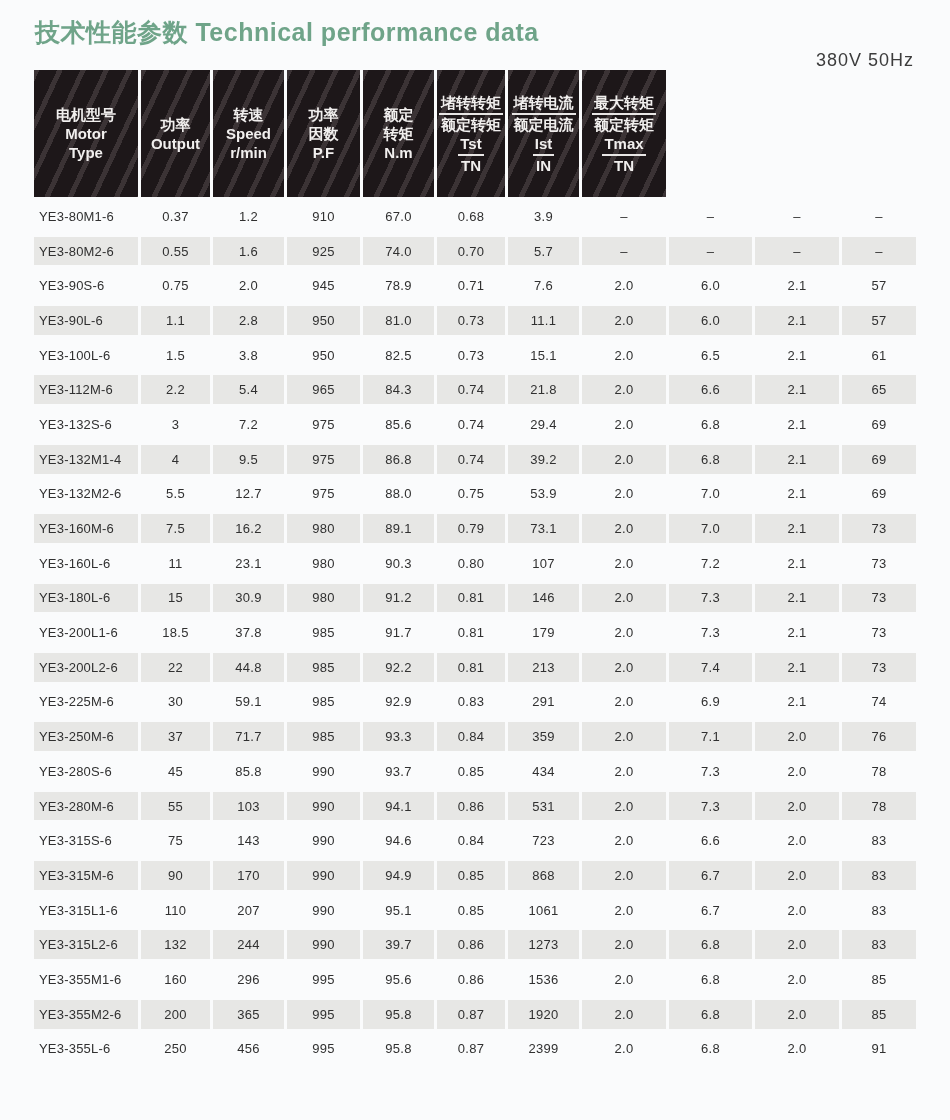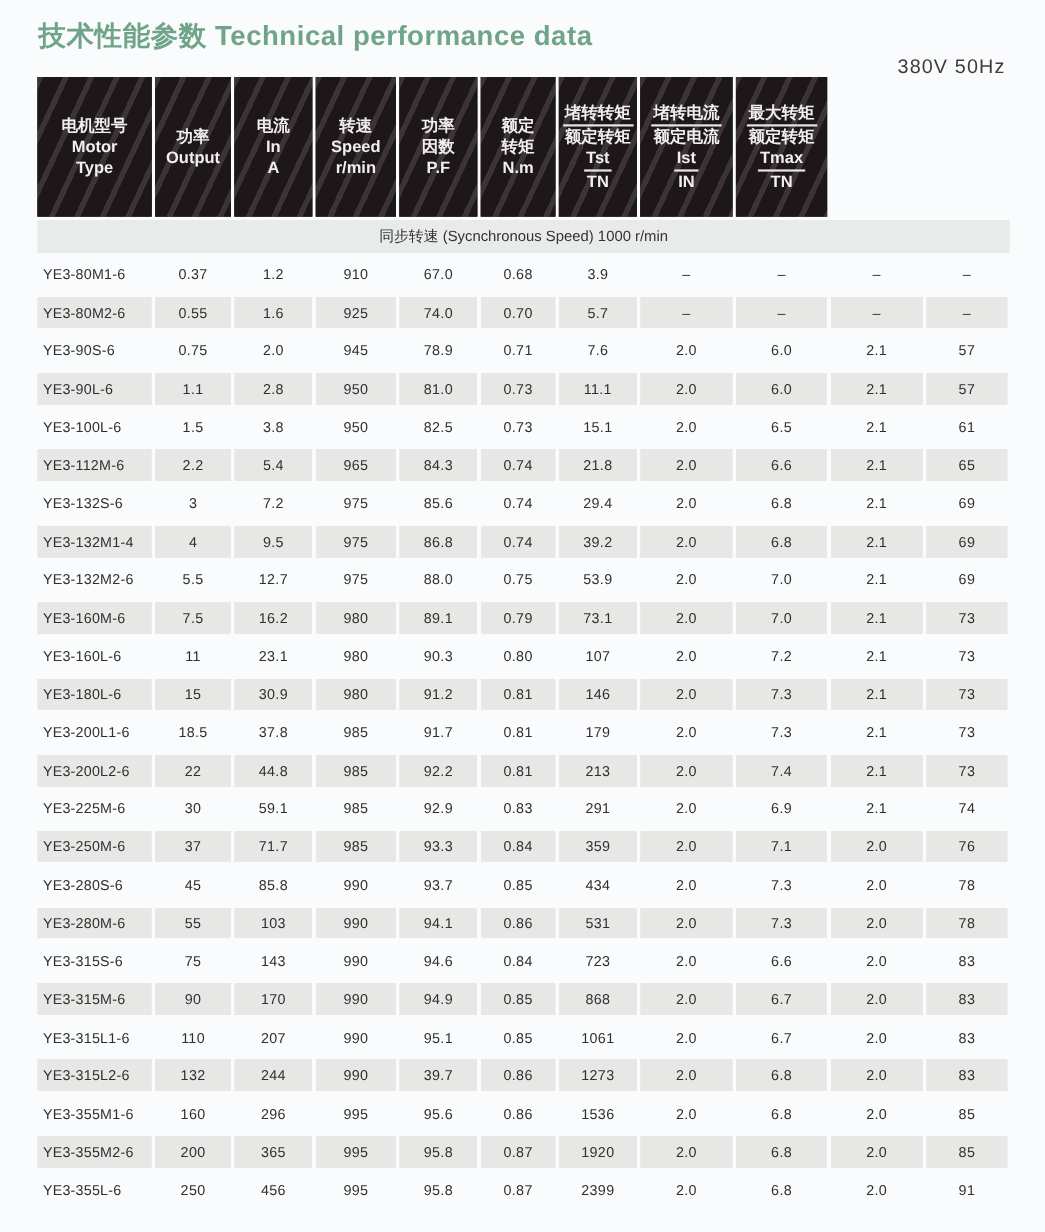--- a/index.html
+++ b/index.html
@@ -89,25 +89,20 @@
       <div class="hcell">
         <div class="hline">电机型号</div>
         <div class="hline">Motor</div>
         <div class="hline">Type</div>
       </div>
       <div class="hcell">
         <div class="hline">功率</div>
         <div class="hline">Output</div>
       </div>
       <div class="hcell">
-        <div class="hline">电流</div>
-        <div class="hline">In</div>
-        <div class="hline">A</div>
-      </div>
-      <div class="hcell">
         <div class="hline">转速</div>
         <div class="hline">Speed</div>
         <div class="hline">r/min</div>
       </div>
       <div class="hcell">
         <div class="hline">功率</div>
         <div class="hline">因数</div>
         <div class="hline">P.F</div>
       </div>
       <div class="hcell">
@@ -127,21 +122,20 @@
         <div class="hline u">Ist</div>
         <div class="hline">IN</div>
       </div>
       <div class="hcell">
         <div class="hline u">最大转矩</div>
         <div class="hline">额定转矩</div>
         <div class="hline u">Tmax</div>
         <div class="hline">TN</div>
       </div>
     </div>
-  <div class="subheader">同步转速 (Sycnchronous Speed)  1000 r/min</div>
   <div class="tbody">
       <div class="trow cols">
         <div class="cell label">YE3-80M1-6</div>
         <div class="cell">0.37</div>
         <div class="cell">1.2</div>
         <div class="cell">910</div>
         <div class="cell">67.0</div>
         <div class="cell">0.68</div>
         <div class="cell">3.9</div>
         <div class="cell">–</div>

